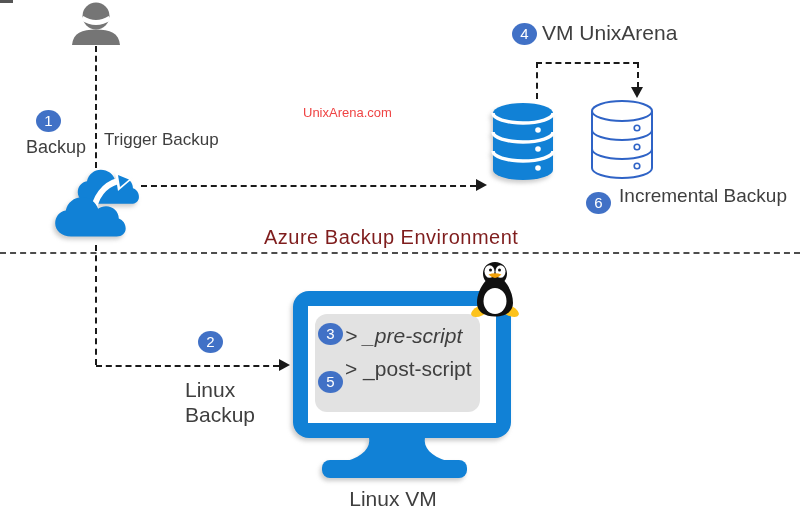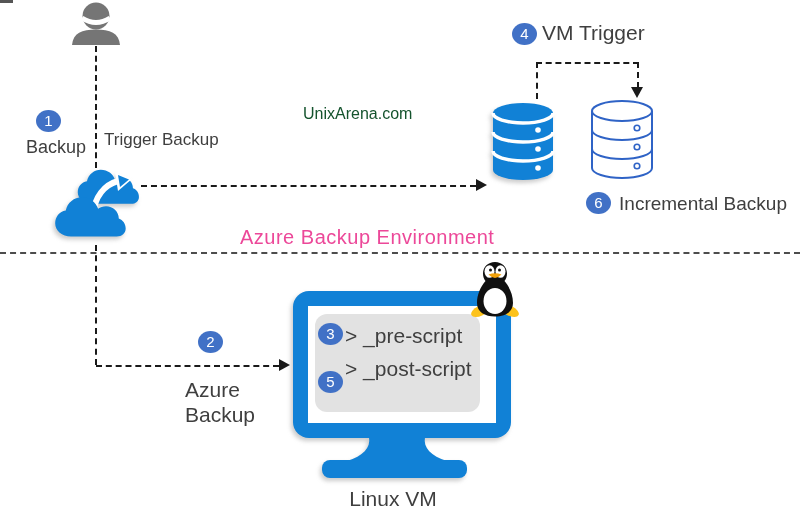--- a/index.html
+++ b/index.html
@@ -15,22 +15,22 @@
   .divider { position:absolute; height:0; border-top:2px dashed #4d4d4d; }
   .arrow-r { position:absolute; width:0; height:0;
     border-left:11px solid #1a1a1a; border-top:6px solid transparent; border-bottom:6px solid transparent; }
   .arrow-d { position:absolute; width:0; height:0;
     border-top:11px solid #1a1a1a; border-left:6px solid transparent; border-right:6px solid transparent; }
   
   .badge { position:absolute; width:25px; height:22px; border-radius:50%;
     background:#4171c6; color:#fff; font-size:15px; line-height:22px; text-align:center; z-index:5; }
   
   .lbl { position:absolute; font-size:20px; color:#3f3f3f; white-space:pre; z-index:5; }
-  .muted { color:#ec4899; }
-  .watermark { color:#14532d; font-size:16px; }
+  .muted { color:#7f1d1d;margin-left:24px; }
+  .watermark { color:#ef4444; font-size:13px; }
   .script-box { position:absolute; left:315px; top:314px; width:165px; height:98px;
     background:#e2e2e2; border-radius:12px; z-index:3; }
   .icon-shadow { filter: drop-shadow(-2px 3px 2px rgba(110,110,110,0.35)); }
   .corner-artifact { position:absolute; left:0; top:0; width:13px; height:3px; background:#555; }
   svg { display:block; }
 </style>
 </head>
 <body>
 
 <div class="stage">
@@ -60,21 +60,21 @@
       <path d="M18,40 C9.5,40 3,34.5 3,27.5 C3,21.5 7,16.5 13,15.5 C14.5,8 21,3 28,3 C35.5,3 41.5,7.5 43.5,14 C45.5,12.5 48,11.5 51,11.5 C57.5,11.5 63,16.5 63,23 C67,24.5 69.5,28 69.5,32.5 C69.5,37 66,40 61,40 Z" fill="#1181d6"></path>
     </g>
   </svg>
 
   <div class="dash-h" style="left:141px; top:185px; width:335px;"></div>
   <div class="arrow-r" style="left:476px; top:179px;"></div>
 
   <div class="lbl watermark" style="left:303px; top:105px;">UnixArena.com</div>
 
   <div class="badge" style="left:512px; top:23px;">4</div>
-  <div class="lbl" style="left:542px; top:21px; font-size:21px;">VM Trigger</div>
+  <div class="lbl" style="left:542px; top:21px; font-size:21px;">VM UnixArena</div>
 
   <div class="dash-v" style="left:536px; top:62px; height:37px;"></div>
   <div class="dash-h" style="left:536px; top:62px; width:103px;"></div>
   <div class="dash-v" style="left:637px; top:62px; height:26px;"></div>
   <div class="arrow-d" style="left:631px; top:87px;"></div>
 
   <svg class="abs icon-shadow" style="left:491px; top:101px;" width="64" height="81" viewBox="0 0 64 81">
     <path d="M2,12 a30,10 0 0 1 60,0 v57 a30,10 0 0 1 -60,0 z" fill="#1181d6"></path>
     <path d="M2,12 a30,10 0 0 0 60,0" stroke="#ffffff" stroke-width="3.5" fill="none"></path>
     <path d="M2,31 a30,10 0 0 0 60,0" stroke="#ffffff" stroke-width="3.5" fill="none"></path>
@@ -88,48 +88,48 @@
     <path d="M2,12 a30,10 0 0 1 60,0 v57 a30,10 0 0 1 -60,0 z" fill="#ffffff" stroke="#2f63c6" stroke-width="2"></path>
     <path d="M2,12 a30,10 0 0 0 60,0" stroke="#2f63c6" stroke-width="2" fill="none"></path>
     <path d="M2,31 a30,10 0 0 0 60,0" stroke="#2f63c6" stroke-width="2" fill="none"></path>
     <path d="M2,50 a30,10 0 0 0 60,0" stroke="#2f63c6" stroke-width="2" fill="none"></path>
     <circle cx="47" cy="29" r="2.8" fill="#ffffff" stroke="#2f63c6" stroke-width="1.6"></circle>
     <circle cx="47" cy="48" r="2.8" fill="#ffffff" stroke="#2f63c6" stroke-width="1.6"></circle>
     <circle cx="47" cy="67" r="2.8" fill="#ffffff" stroke="#2f63c6" stroke-width="1.6"></circle>
   </svg>
 
   <div class="badge" style="left:586px; top:192px;">6</div>
-  <div class="lbl" style="left:610px; top:192px; width:186px; text-align:center; font-size:19px; line-height:23px; white-space:normal;">
+  <div class="lbl" style="left:610px; top:184px; width:186px; text-align:center; font-size:19px; line-height:23px; white-space:normal;">
     <div>Incremental Backup</div>
   </div>
 
   <div class="lbl muted" style="left:240px; top:226px; letter-spacing:0.5px;">Azure Backup Environment</div>
   <div class="divider" style="left:0px; top:252px; width:800px;"></div>
 
   <div class="dash-v" style="left:95px; top:245px; height:120px;"></div>
   <div class="dash-h" style="left:96px; top:365px; width:183px;"></div>
   <div class="arrow-r" style="left:279px; top:359px;"></div>
 
   <div class="badge" style="left:198px; top:331px;">2</div>
   <div class="lbl" style="left:185px; top:377px; font-size:21px; line-height:25px; white-space:normal;">
-    <div>Azure</div>
+    <div>Linux</div>
     <div>Backup</div>
   </div>
 
   <svg class="abs icon-shadow" style="left:289px; top:289px; z-index:1;" width="224" height="200" viewBox="0 0 224 200">
     <rect x="4" y="2" width="218" height="147" rx="16" fill="#1181d6"></rect>
     <rect x="19" y="17" width="188" height="117" fill="#ffffff"></rect>
     <path d="M80,148 C82,159 74,167 58,172 L158,172 C142,167 134,159 136,148 Z" fill="#1181d6"></path>
     <rect x="33" y="171" width="145" height="18" rx="8" fill="#1181d6"></rect>
   </svg>
 
   <div class="script-box"></div>
 
   <div class="badge" style="left:318px; top:323px;">3</div>
-  <div class="lbl" style="left:345px; top:324px; font-size:21px;">&gt; _pre-script</div>
+  <div class="lbl" style="left:345px; top:324px; font-size:21px;font-style:italic;">&gt; _pre-script</div>
 
   <div class="badge" style="left:318px; top:371px;">5</div>
   <div class="lbl" style="left:345px; top:357px; font-size:21px;">&gt; _post-script</div>
 
   <svg class="abs" style="left:469px; top:260px; z-index:6;" width="52" height="58" viewBox="0 0 52 58">
     <ellipse cx="11" cy="51" rx="9.5" ry="5" transform="rotate(-25 11 51)" fill="#fcc21b"></ellipse>
     <ellipse cx="41" cy="51" rx="9.5" ry="5" transform="rotate(25 41 51)" fill="#fcc21b"></ellipse>
     <path d="M26,2 C33,2 38,7 38,13.5 C38,16.5 37,19 35.5,21 C40.5,27 44,34.5 44,43 C44,52 36,56.5 26,56.5 C16,56.5 8,52 8,43 C8,34.5 11.5,27 16.5,21 C15,19 14,16.5 14,13.5 C14,7 19,2 26,2 Z" fill="#101010"></path>
     <ellipse cx="26" cy="41" rx="11.5" ry="13" fill="#ffffff"></ellipse>
     <ellipse cx="20.5" cy="11.5" rx="5" ry="6.3" fill="#ffffff"></ellipse>

